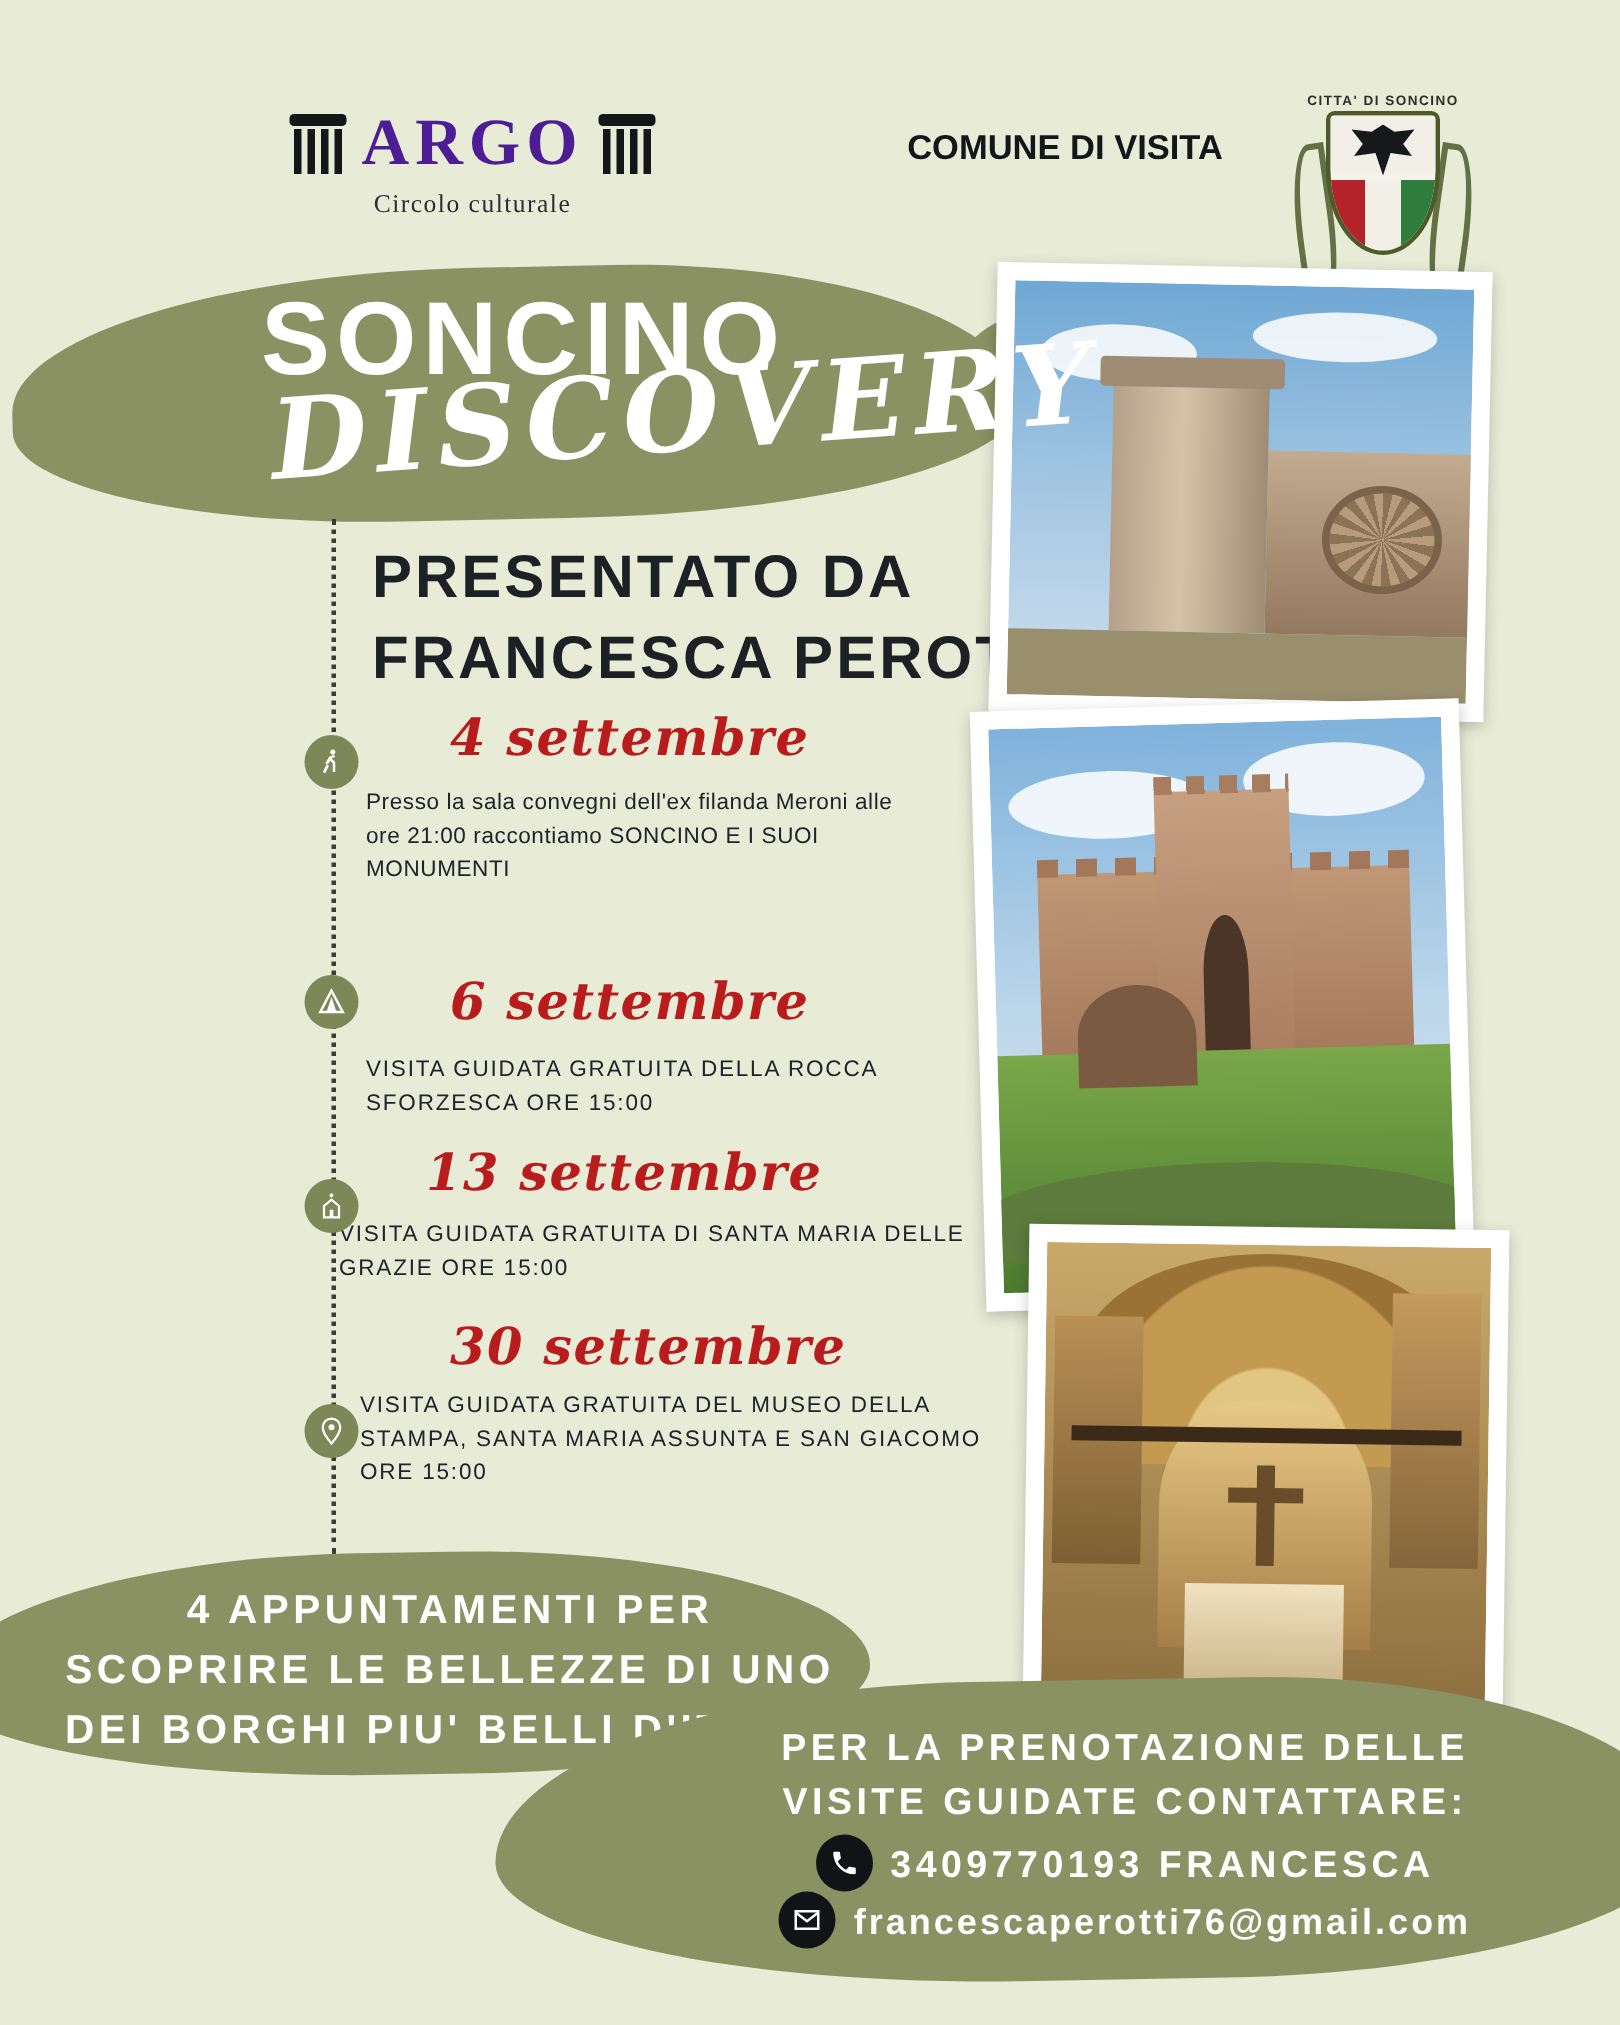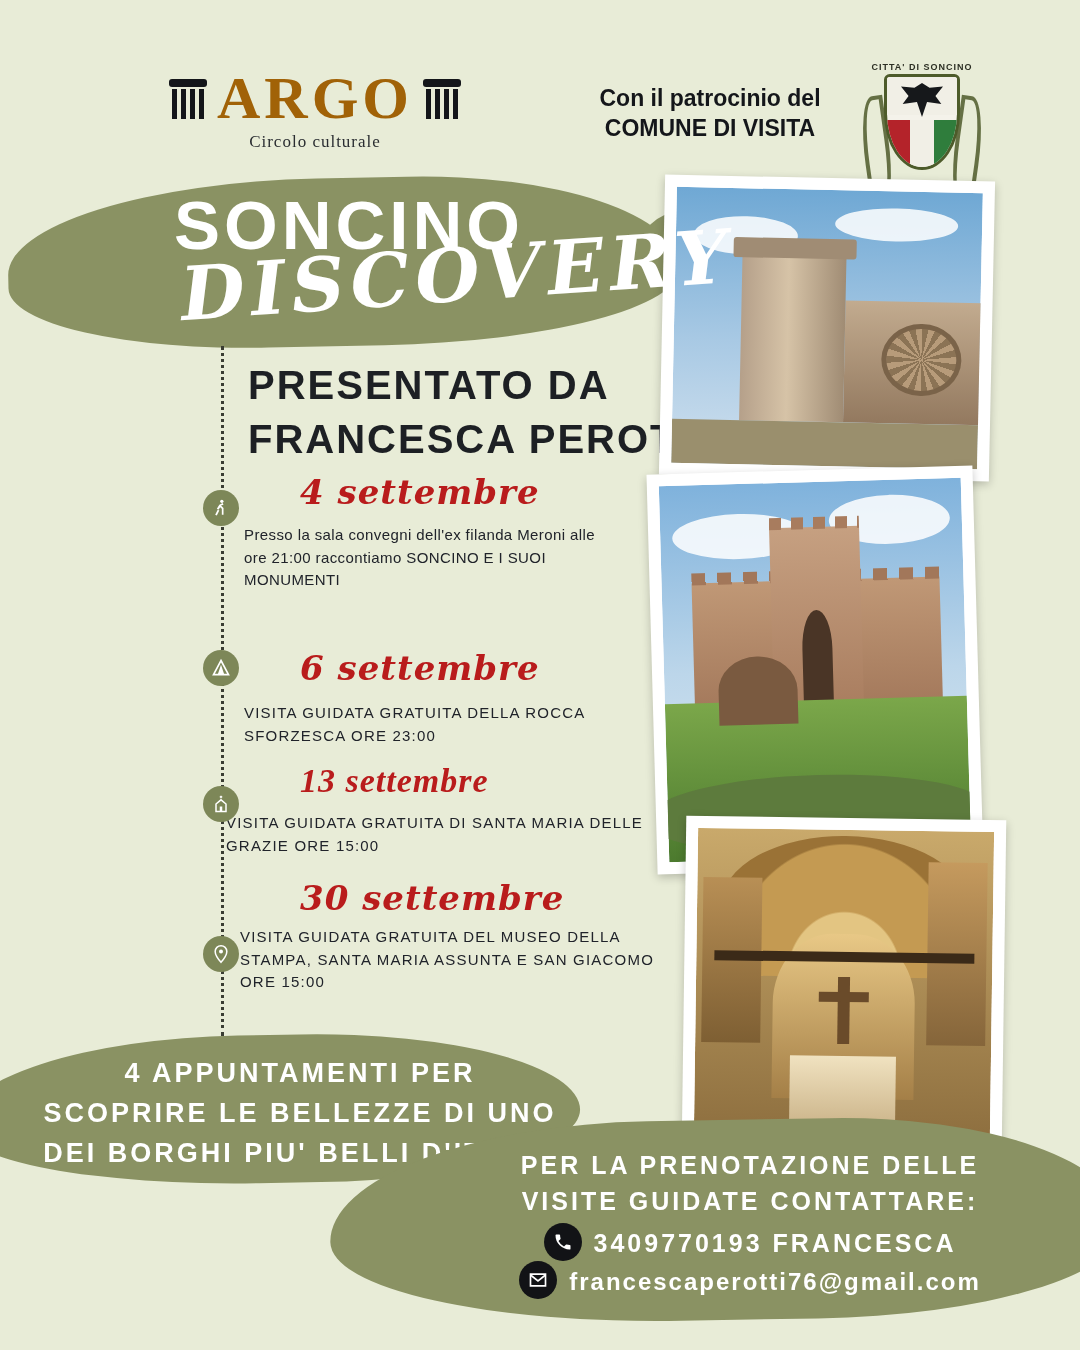--- a/index.html
+++ b/index.html
@@ -22,24 +22,24 @@
     text-align: center;
   }
   .logo-row {
     display: flex;
     align-items: center;
     justify-content: center;
     gap: 6px;
   }
   .logo-word {
     font-family: "Liberation Serif", serif;
-    font-size: 60px;
+    font-size: 44px;
     font-weight: 700;
     letter-spacing: 4px;
-    color: #a16207;
+    color: #4c1d95;
     line-height: 1;
   }
   .logo-orn {
     width: 46px; height: 54px;
     position: relative;
   }
   .logo-orn:before {
     content: "";
     position: absolute; left: 4px; top: 8px;
     width: 38px; height: 8px;
@@ -386,21 +386,20 @@
 <div class="logo-block">
   <div class="logo-row">
     <span class="logo-orn"></span>
     <span class="logo-word">ARGO</span>
     <span class="logo-orn"></span>
   </div>
   <div class="logo-sub">Circolo culturale</div>
 </div>
 
 <div class="patronage">
-  <div>Con il patrocinio del</div>
   <div>COMUNE DI VISITA</div>
 </div>
 
 <div class="crest">
   <div class="crest-caption">CITTA' DI SONCINO</div>
   <div class="crest-crown"></div>
   <div class="crest-leaves"></div>
   <div class="crest-shield">
     <div class="crest-top"></div>
     <div class="crest-eagle"></div>
@@ -433,30 +432,30 @@
 <div class="ev-date" style="left:300px; top:472px;">4 settembre</div>
 <div class="ev-text mixed" style="left:244px; top:524px; width:360px;">Presso la sala convegni dell'ex filanda Meroni alle ore 21:00 raccontiamo SONCINO E I SUOI MONUMENTI</div>
 
 <div class="dot-icon" style="left:203px; top:650px;">
   <svg viewBox="0 0 24 24">
       <path d="M12 3l9 17H3z" fill="none" stroke="#fff" stroke-width="2"></path>
       <path d="M12 8l4 12h-8z"></path>
     </svg>
 </div>
 <div class="ev-date" style="left:300px; top:648px;">6 settembre</div>
-<div class="ev-text" style="left:244px; top:702px; width:400px;">VISITA GUIDATA GRATUITA DELLA ROCCA SFORZESCA ORE 23:00</div>
+<div class="ev-text" style="left:244px; top:702px; width:400px;">VISITA GUIDATA GRATUITA DELLA ROCCA SFORZESCA ORE 15:00</div>
 
 <div class="dot-icon" style="left:203px; top:786px;">
   <svg viewBox="0 0 24 24">
       <path d="M12 2v3M10.5 3.5h3" stroke="#fff" stroke-width="1.6" fill="none"></path>
       <path d="M6 12l6-5 6 5v9H6z" fill="none" stroke="#fff" stroke-width="1.8"></path>
       <rect x="10.5" y="15" width="3" height="6"></rect>
     </svg>
 </div>
-<div class="ev-date" style="left:300px; top:762px;font-family:Liberation Serif, serif;">13 settembre</div>
+<div class="ev-date" style="left:284px; top:762px;">13 settembre</div>
 <div class="ev-text" style="left:226px; top:812px; width:420px;">VISITA GUIDATA GRATUITA DI SANTA MARIA DELLE GRAZIE ORE 15:00</div>
 
 <div class="dot-icon" style="left:203px; top:936px;">
   <svg viewBox="0 0 24 24">
       <path d="M12 2a7 7 0 00-7 7c0 5 7 13 7 13s7-8 7-13a7 7 0 00-7-7z" fill="none" stroke="#fff" stroke-width="1.8"></path>
       <circle cx="12" cy="9" r="2.4"></circle>
     </svg>
 </div>
 <div class="ev-date" style="left:300px; top:878px;">30 settembre</div>
 <div class="ev-text" style="left:240px; top:926px; width:430px;">VISITA GUIDATA GRATUITA DEL MUSEO DELLA STAMPA, SANTA MARIA ASSUNTA E SAN GIACOMO ORE 15:00</div>

